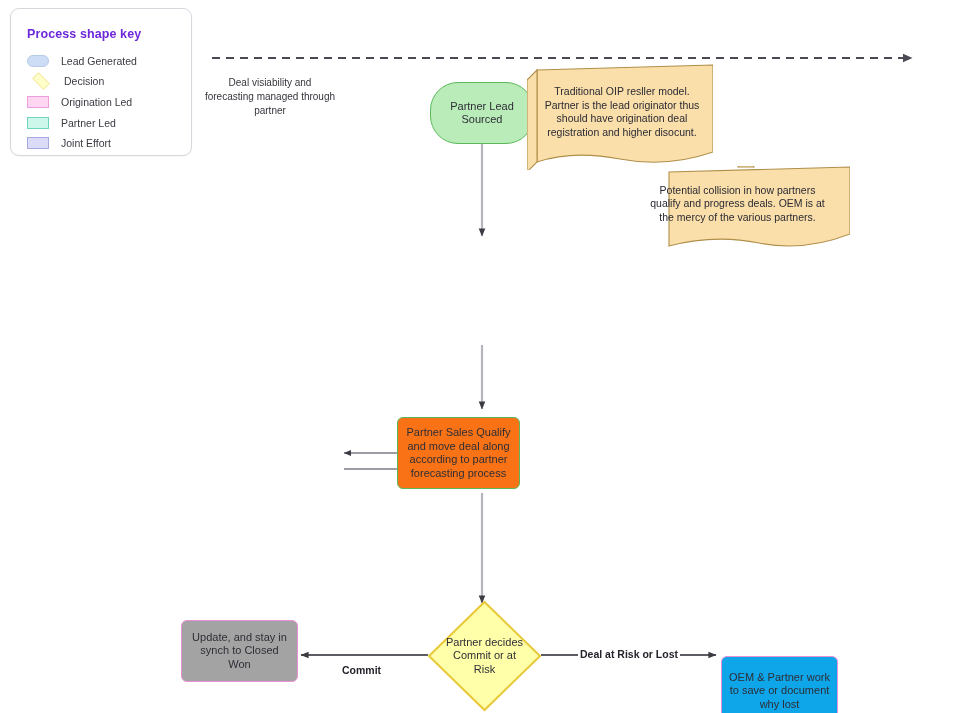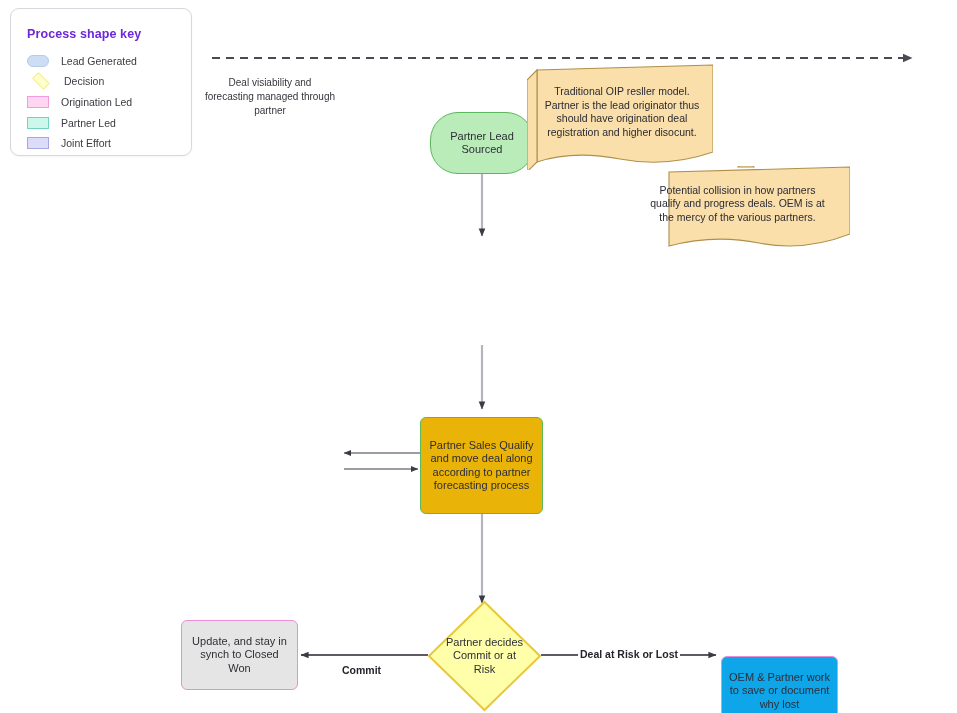--- a/index.html
+++ b/index.html
@@ -82,21 +82,21 @@
     box-sizing: border-box;
     display: flex;
     align-items: center;
     justify-content: center;
     text-align: center;
     font-size: 11px;
     line-height: 13.5px;
     color: #2e2e36;
     padding: 4px 7px;
   }
-  .node-stadium { border-radius: 28px; margin-top: 30px; }
+  .node-stadium { border-radius: 28px; }
   .node-rect { border-radius: 6px; }
 
   .diamond-wrap {
     position: absolute;
   }
   .diamond-wrap .dlabel {
     position: absolute;
     left: 0; top: 0;
     width: 100%; height: 100%;
     display: flex;
@@ -213,32 +213,32 @@
   </div>
 
   <div class="freetext" style="left:203px;top:76px;width:134px;">Deal visiability and forecasting managed through partner</div>
 
   <div class="node node-stadium" style="left:430px;top:82px;width:104px;height:62px;background:#b9ecb9;border:1.5px solid #5cb85c;">
     <span>Partner Lead Sourced</span>
   </div>
 
 
 
-  <div class="node node-rect" style="left:420px;top:417px;width:123px;height:97px;background:#eab308;border:1.5px solid #5cb85c;">
+  <div class="node node-rect" style="left:397px;top:417px;width:123px;height:72px;background:#f97316;border:1.5px solid #5cb85c;">
     <span>Partner Sales Qualify and move deal along according to partner forecasting process</span>
   </div>
 
   <div class="diamond-wrap" style="left:427px;top:600px;width:115px;height:112px;">
     <svg width="115" height="112" viewBox="0 0 115 112">
       <polygon points="57.5,2 113,56 57.5,110 2,56" fill="#ffffaa" stroke="#e8c838" stroke-width="2"></polygon>
     </svg>
     <span class="dlabel">Partner decides Commit or at Risk</span>
   </div>
 
-  <div class="node node-rect" style="left:181px;top:620px;width:117px;height:70px;background:#e5e5e5;border:1.5px solid #e88fd8;">
+  <div class="node node-rect" style="left:181px;top:620px;width:117px;height:62px;background:#a3a3a3;border:1.5px solid #e88fd8;">
     <span>Update, and stay in synch to Closed Won</span>
   </div>
 
   <div class="node node-rect" style="left:721px;top:656px;width:117px;height:70px;background:#0ea5e9;border:1.5px solid #e88fd8;">
     <span>OEM &amp; Partner work to save or document why lost</span>
   </div>
 
   <div class="note" style="left:527px;top:62px;width:186px;height:108px;">
     <svg width="186" height="108" viewBox="0 0 186 108">
       <path d="M10,8 L186,3 L186,90 Q140,106 93,97 Q46,88 10,100 Z" fill="#fadfab" stroke="#b08f4a" stroke-width="1.1"></path>

